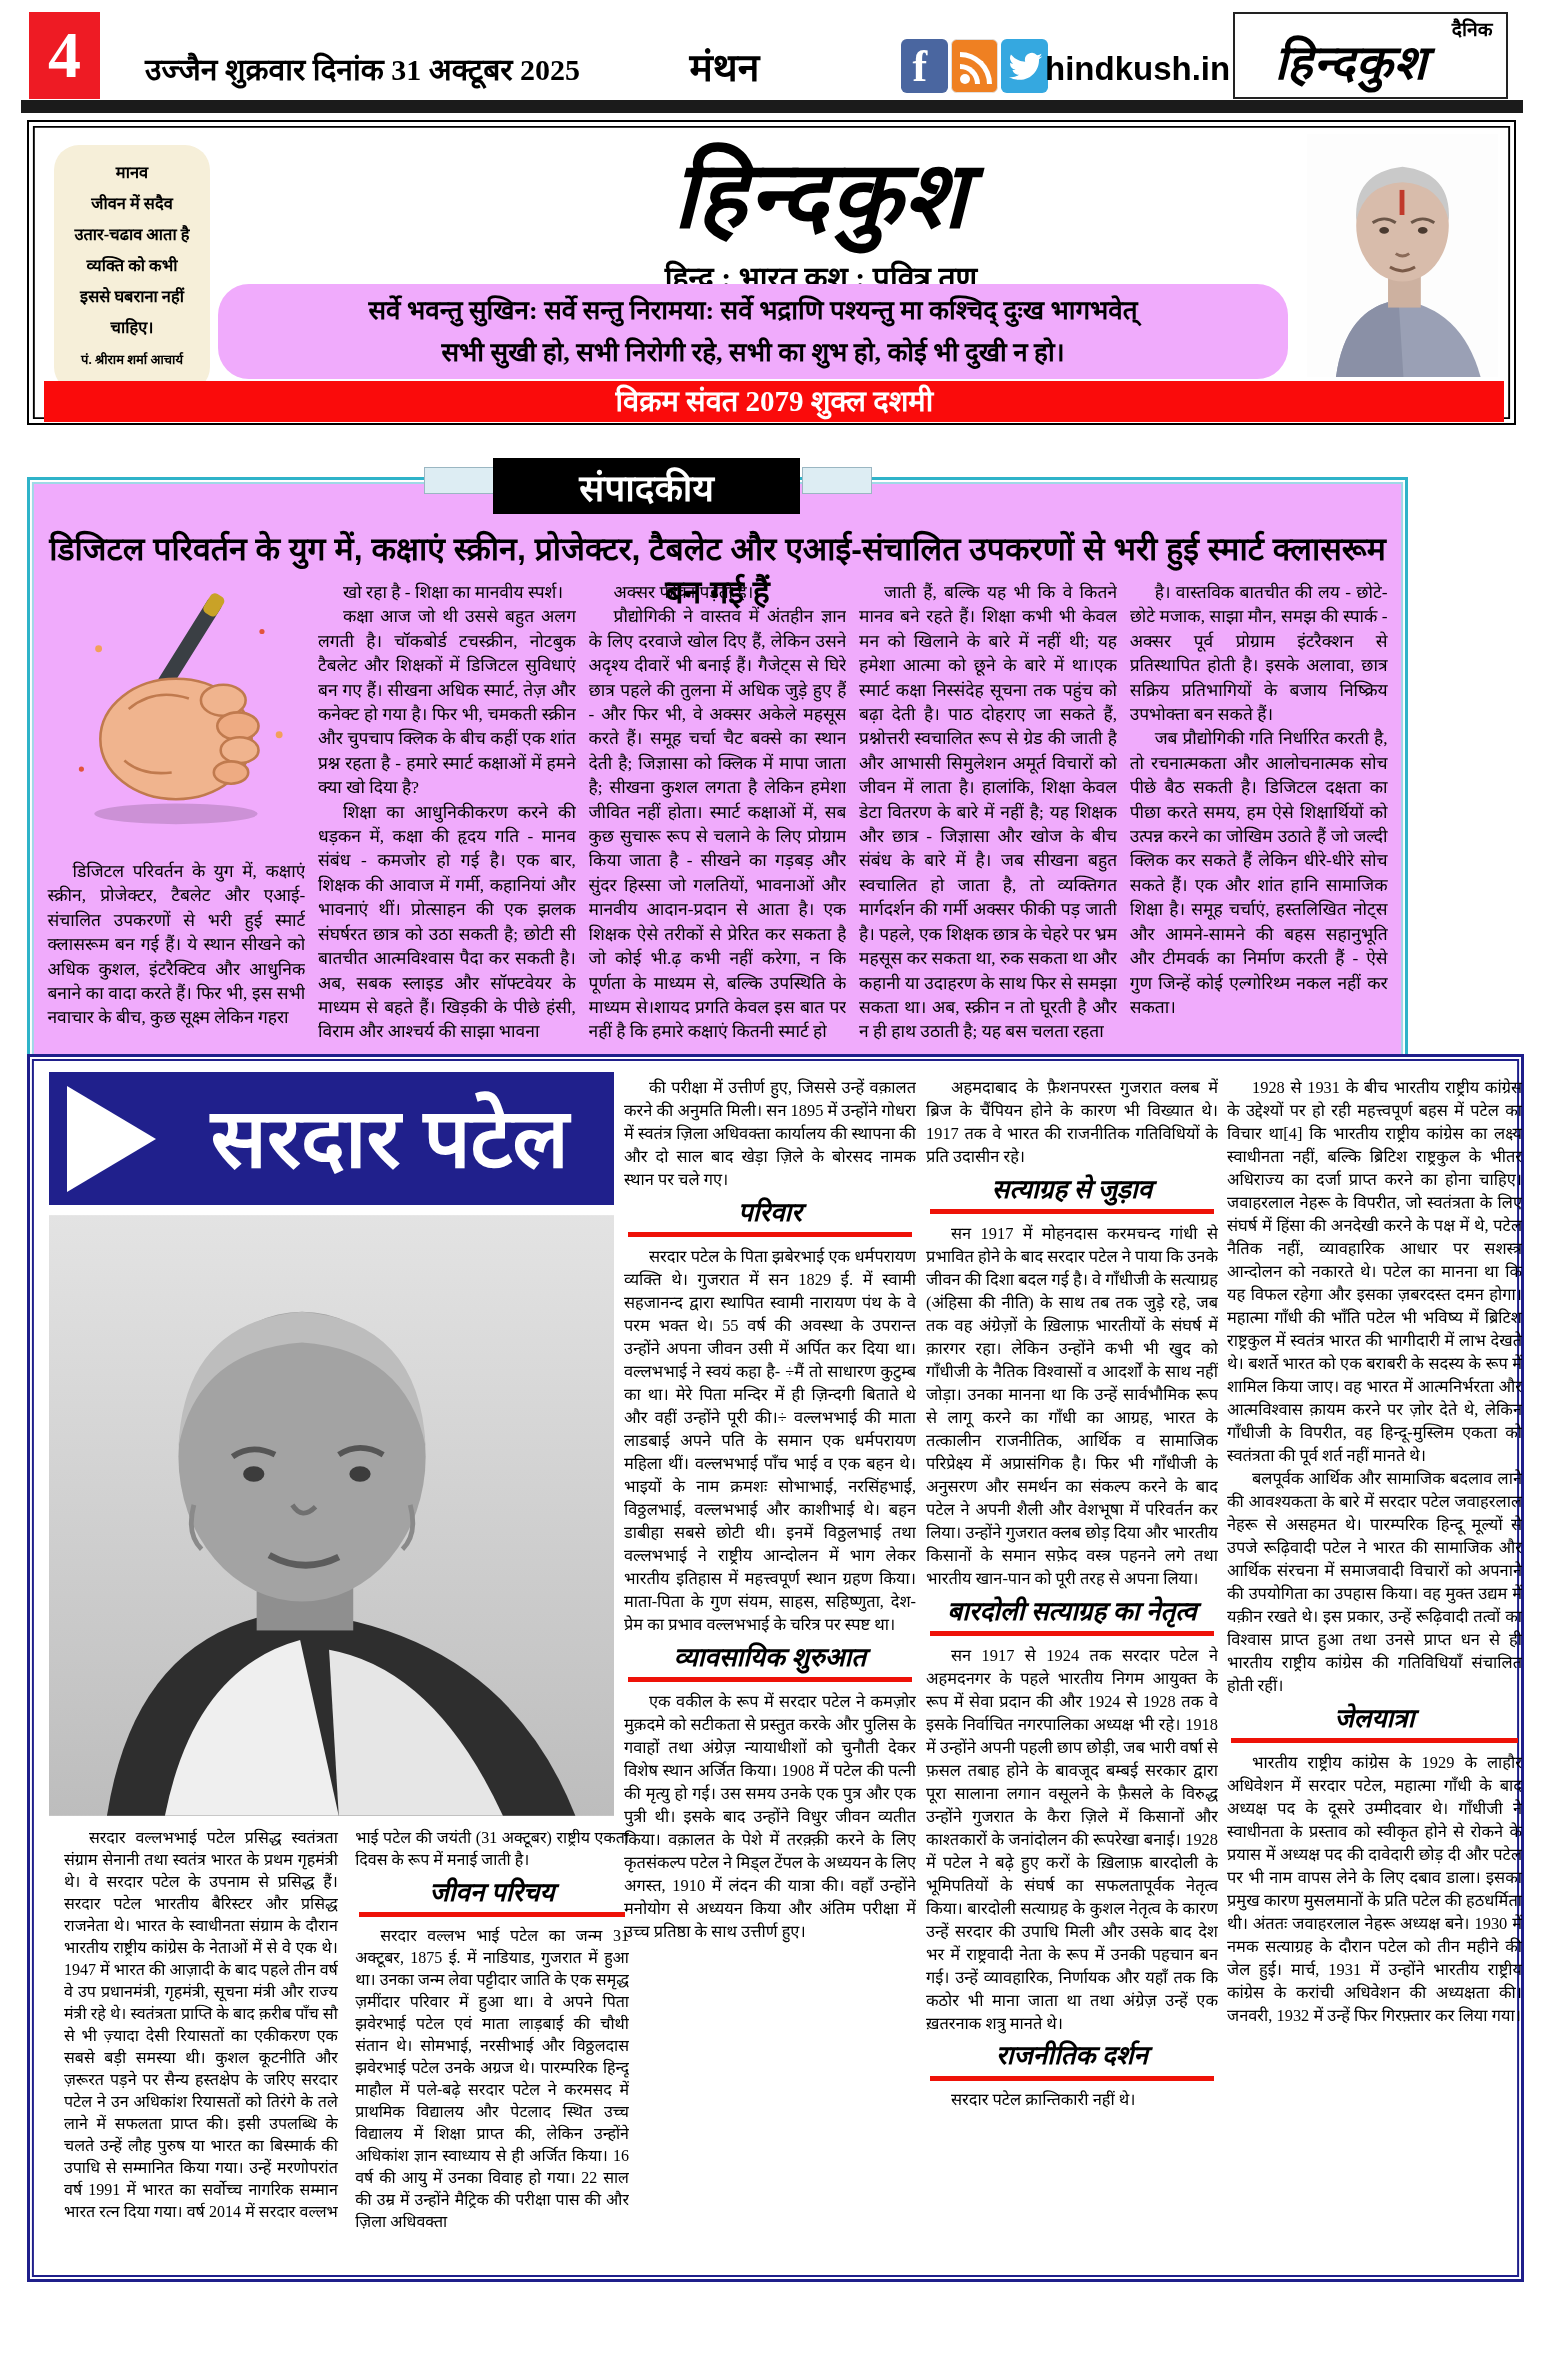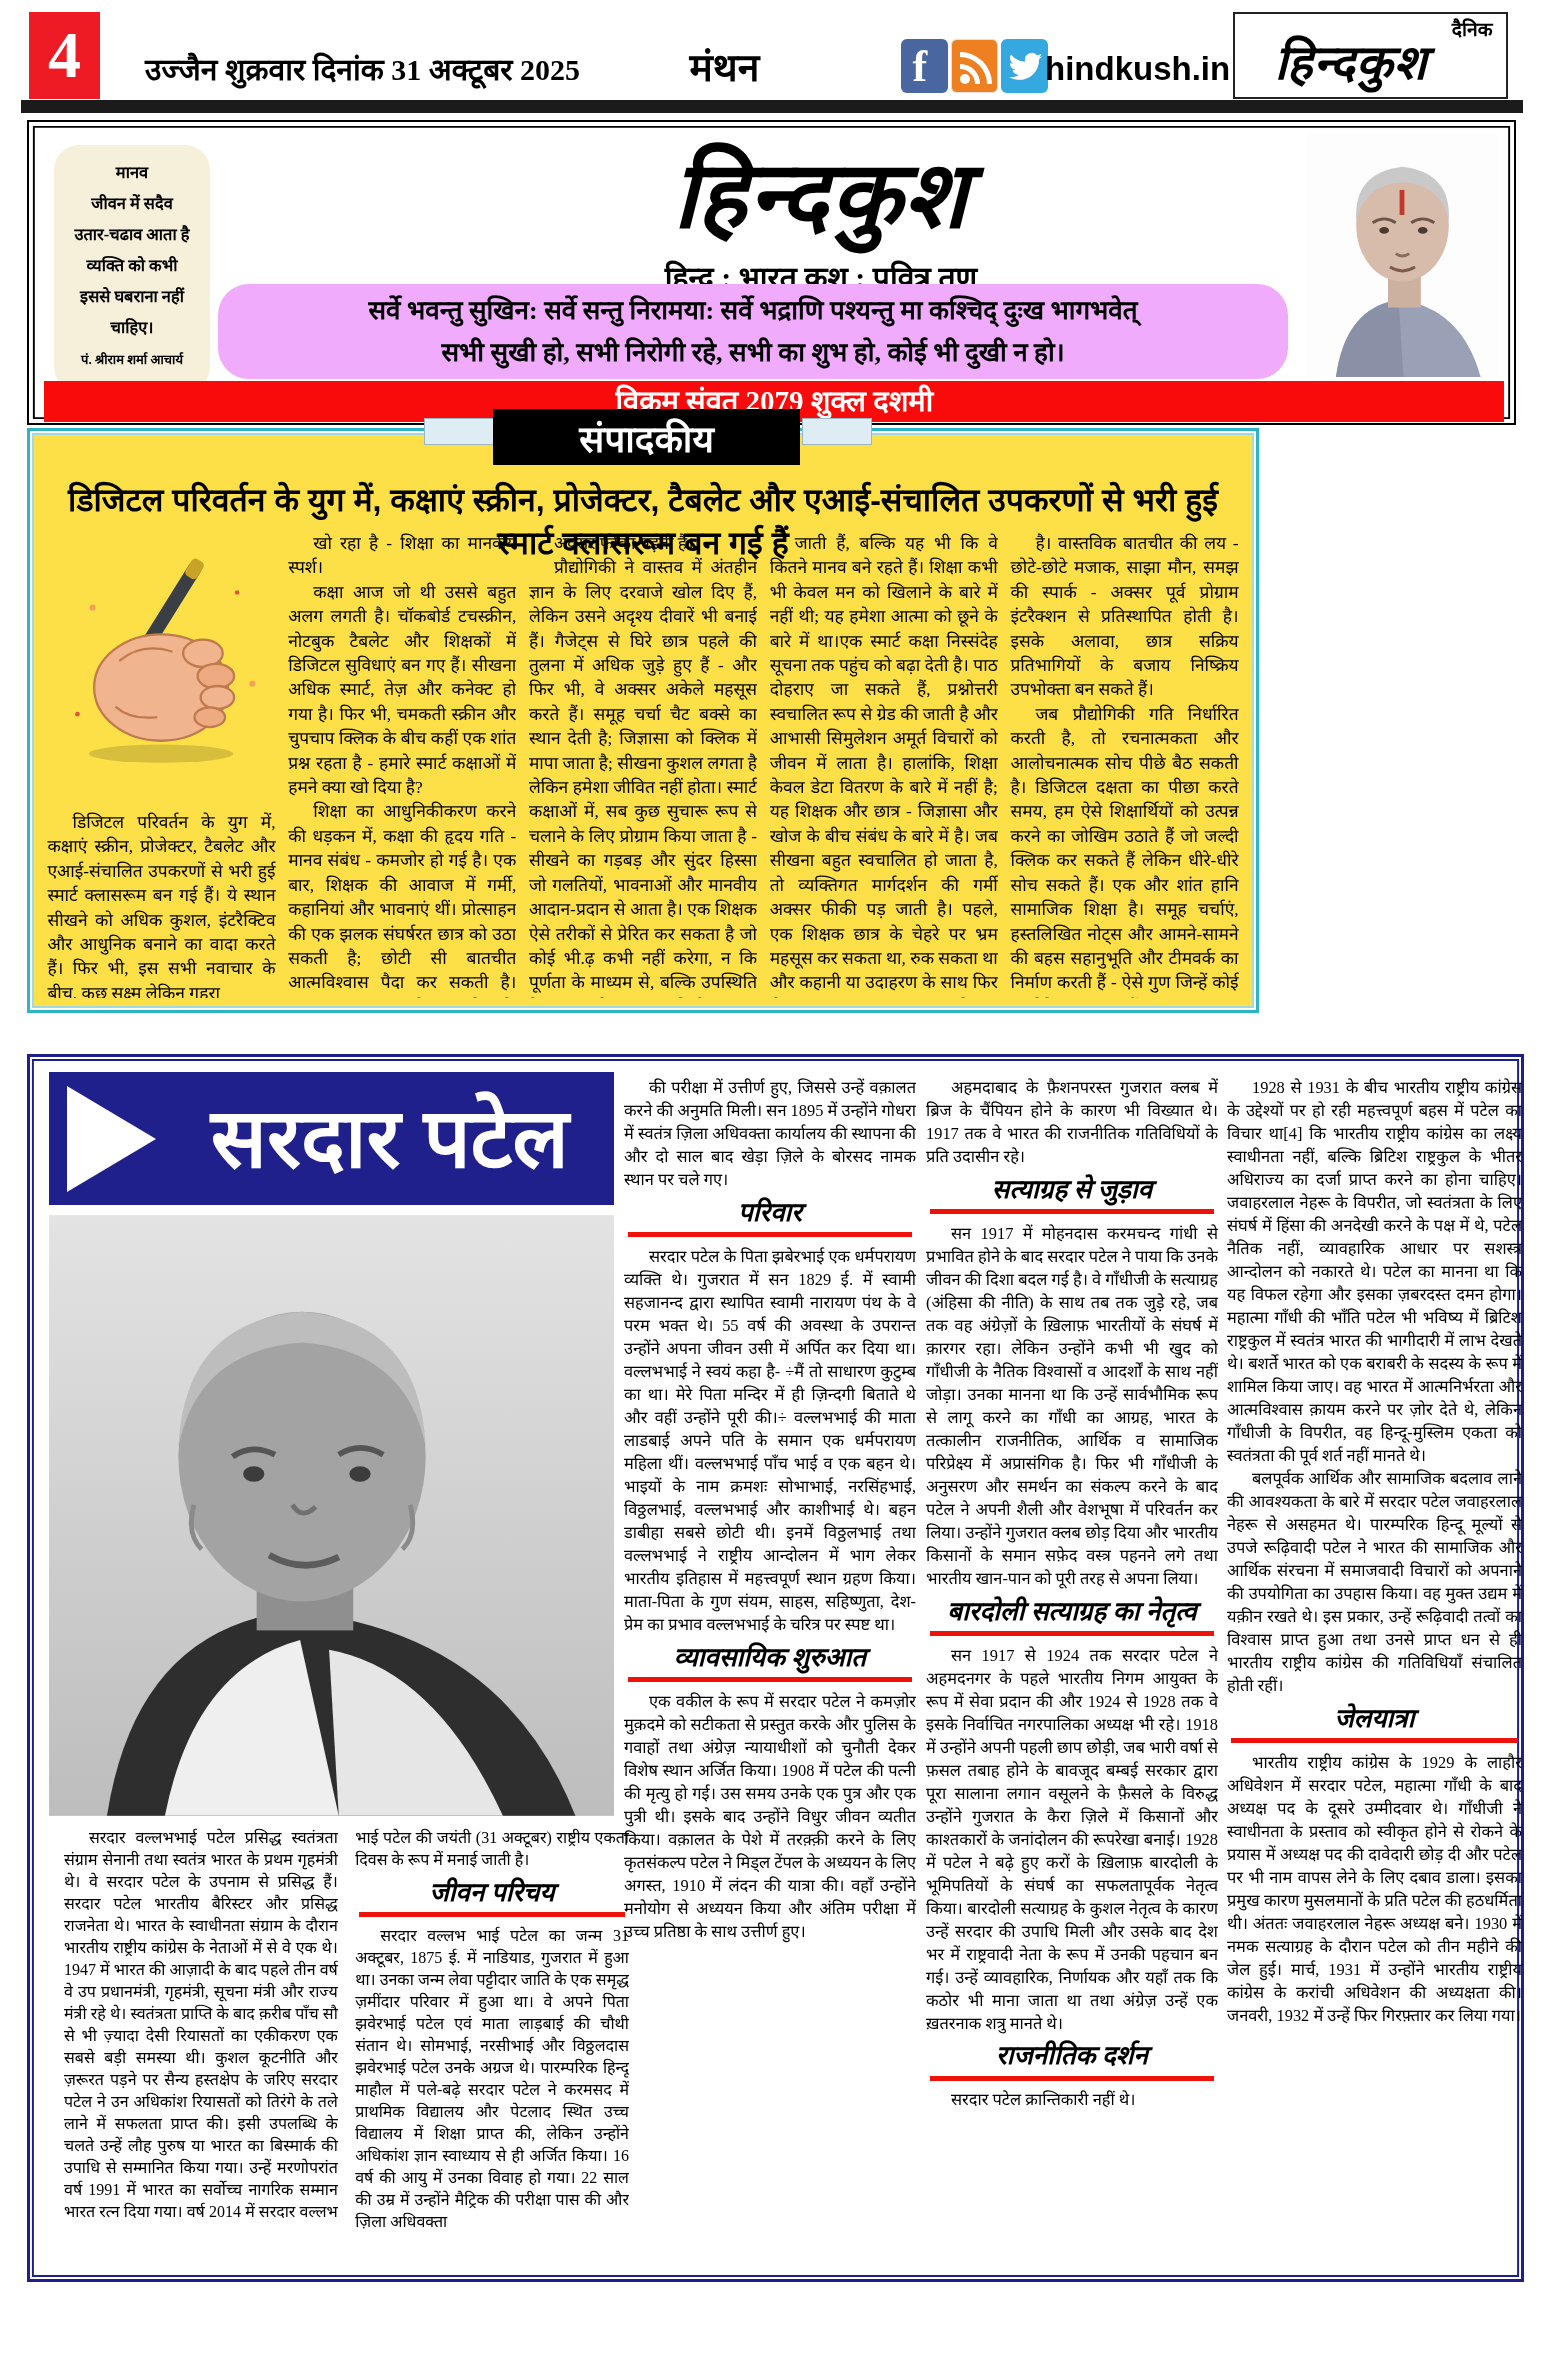--- a/index.html
+++ b/index.html
@@ -41,22 +41,22 @@
   .mlogo{left:454px;top:27px;width:676px;text-align:center;font-size:93px;font-weight:900;
          font-style:italic;line-height:1;letter-spacing:1.9px;}
   .tagline{left:454px;top:134px;width:676px;text-align:center;font-size:30px;font-weight:bold;}
   .yellowbox{left:189px;top:162px;width:1070px;height:95px;background:#f0abfc;border-radius:31px;
              text-align:center;font-weight:bold;font-size:26px;line-height:42px;box-sizing:border-box;padding-top:5.8px;}
   .redbar{left:15.4px;top:259px;width:1460px;height:41px;background:#fa0b0b;color:#fff;text-align:center;
           font-size:29px;font-weight:bold;line-height:41px;}
   .acharya{left:1278px;top:11.6px;width:191px;height:243px;}
 
   
-  .edbox{left:27px;top:428px;width:1232px;height:585px;border:3.9px solid #2fb3c9;box-sizing:border-box;
-         box-shadow:inset 0 0 0 1.9px #fff, inset 0 0 0 3.9px #9fd9e6;background:#fde047;}
+  .edbox{left:27px;top:477px;width:1381px;height:585px;border:3.9px solid #2fb3c9;box-sizing:border-box;
+         box-shadow:inset 0 0 0 1.9px #fff, inset 0 0 0 3.9px #9fd9e6;background:#f0abfc;}
   .edstrip{position:absolute;width:68px;height:25px;background:#ddedf3;border:1px solid #9ab6c2;top:-12.6px;}
   .edstrip.l{left:394px;} .edstrip.r{left:772px;}
   .edlabel{position:absolute;left:463px;top:-22px;width:307px;height:56px;background:#000;color:#fff;
            display:flex;align-items:center;justify-content:center;font-size:37px;font-weight:bold;
            font-family:"Liberation Sans",sans-serif;}
   .edheadline{position:absolute;left:9.7px;right:9.7px;top:46px;text-align:center;font-size:32px;
               font-weight:bold;font-family:"Liberation Sans",sans-serif;}
   .edcols{position:absolute;left:17.4px;right:17.4px;top:100px;bottom:11.6px;display:flex;gap:12.6px;}
   .edcol{flex:1;overflow:hidden;font-size:17.4px;line-height:24.4px;}
   .handimg{width:100%;height:275px;display:block;margin-bottom:3.9px;}

